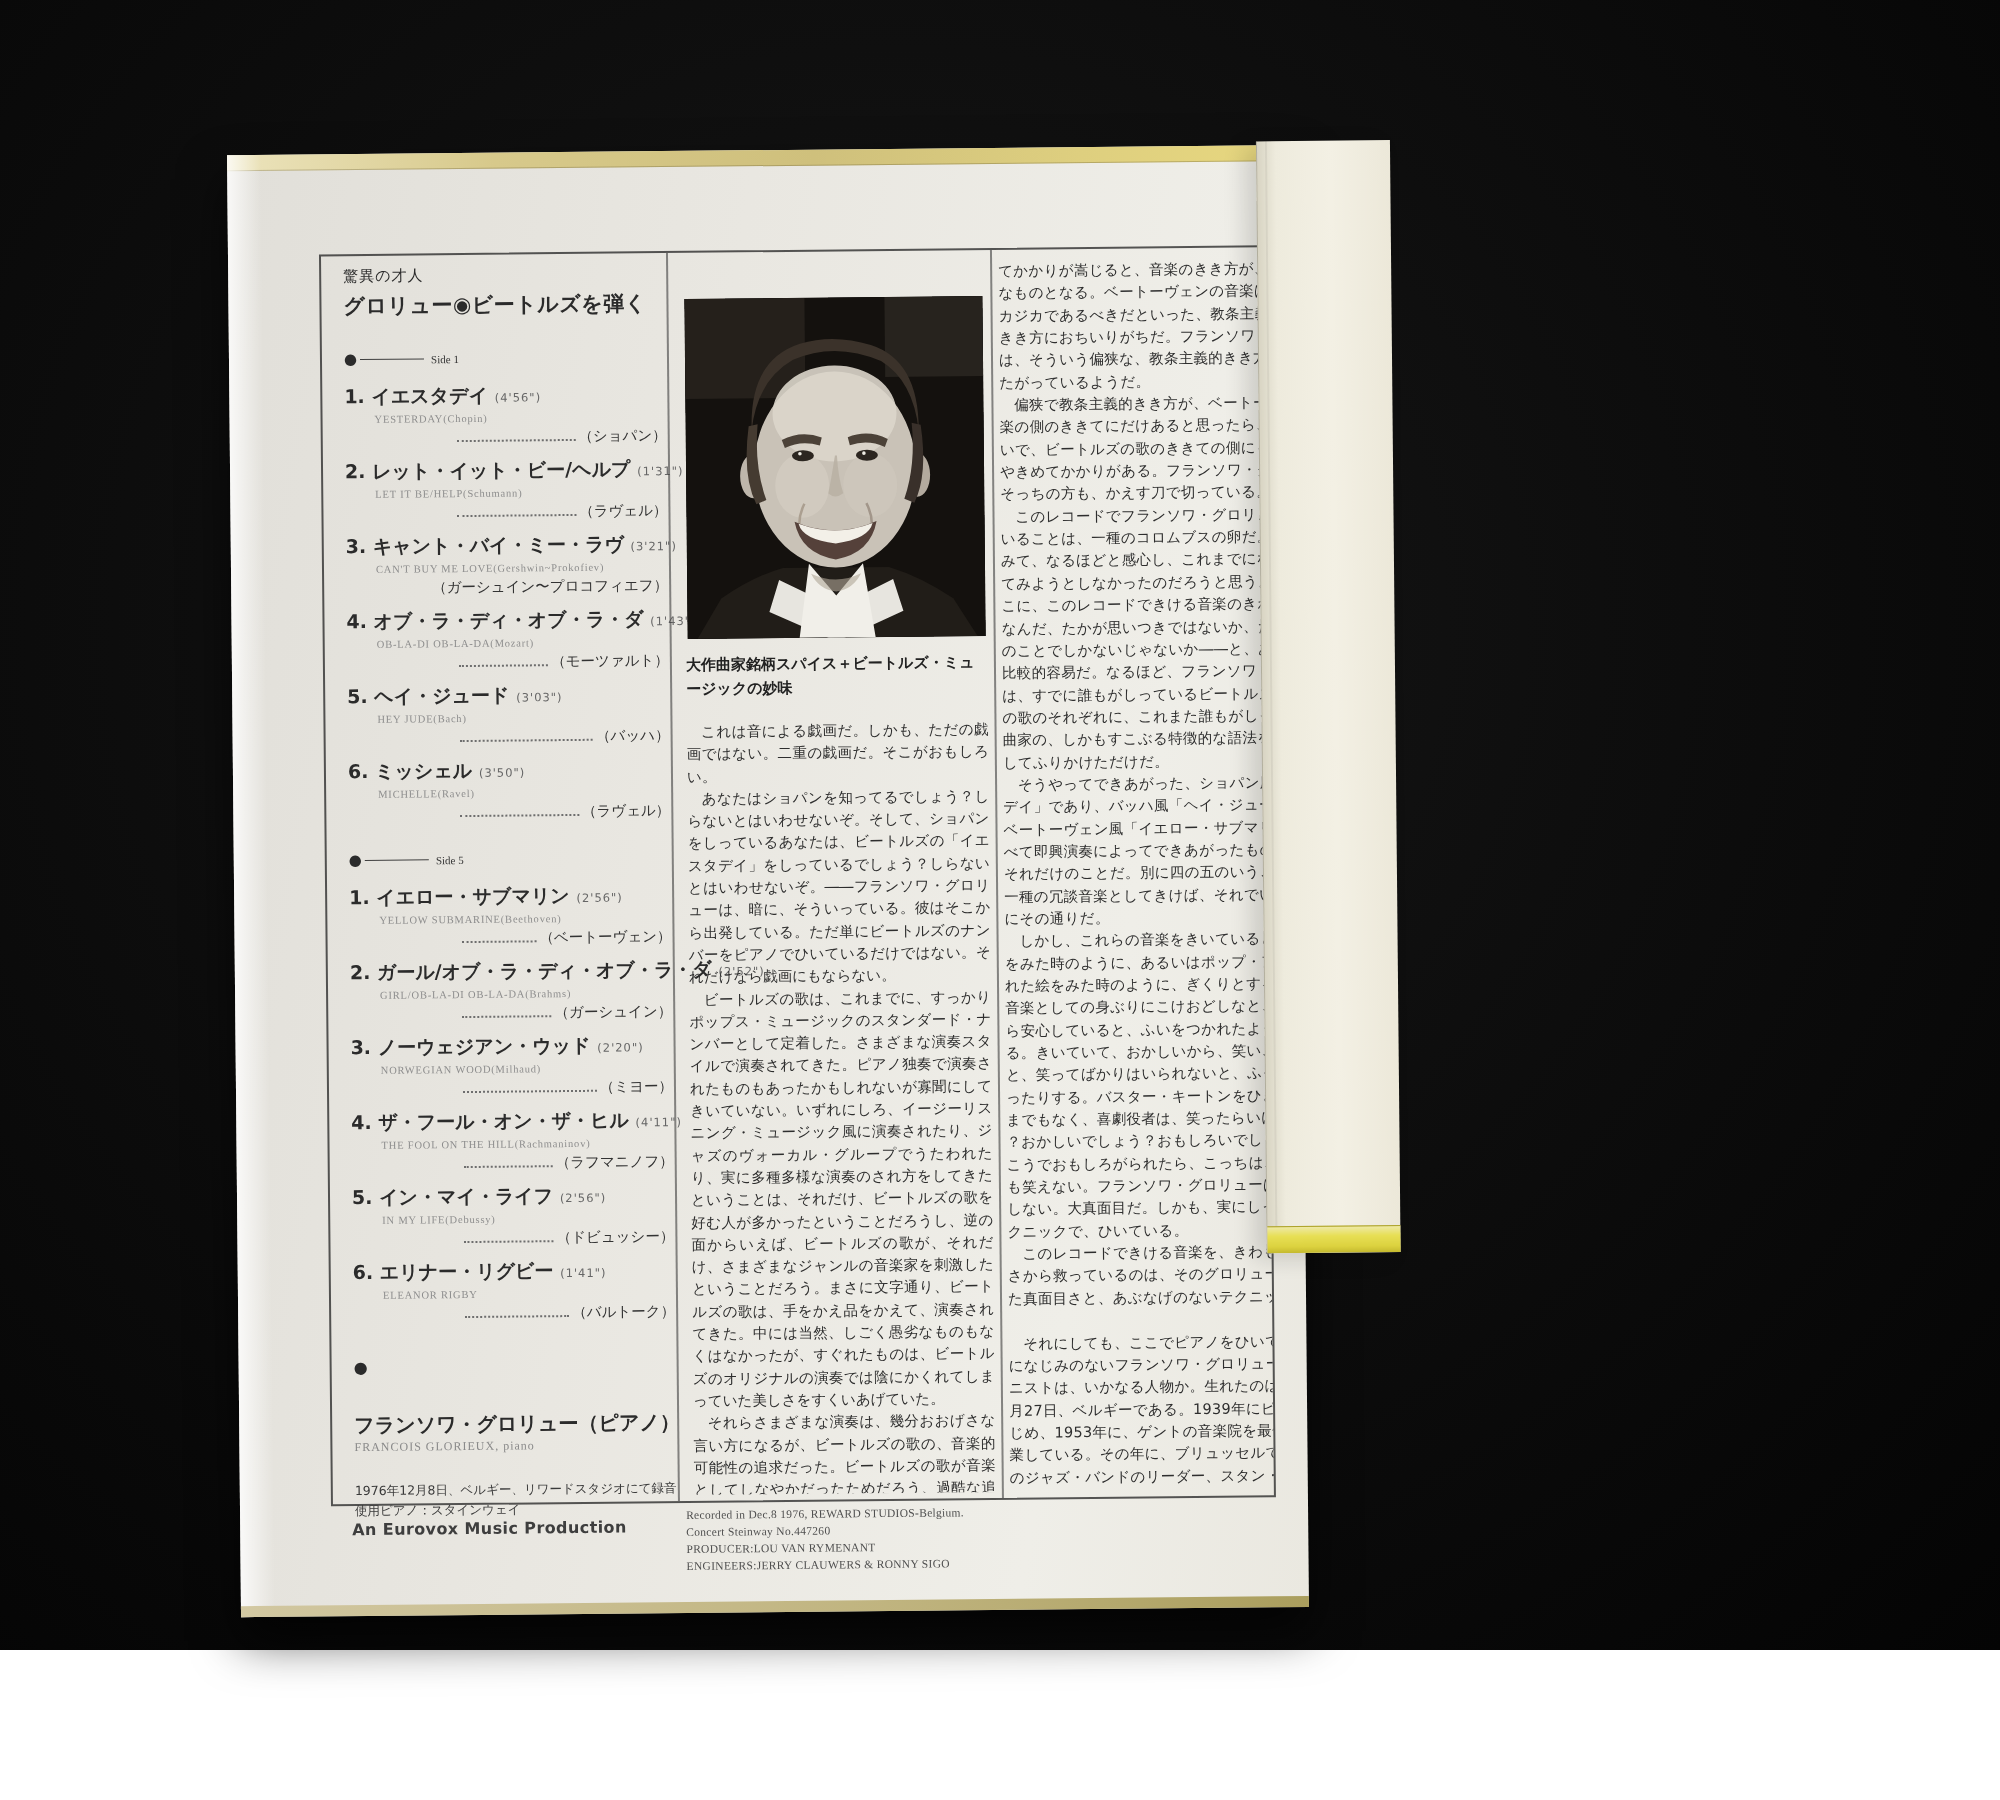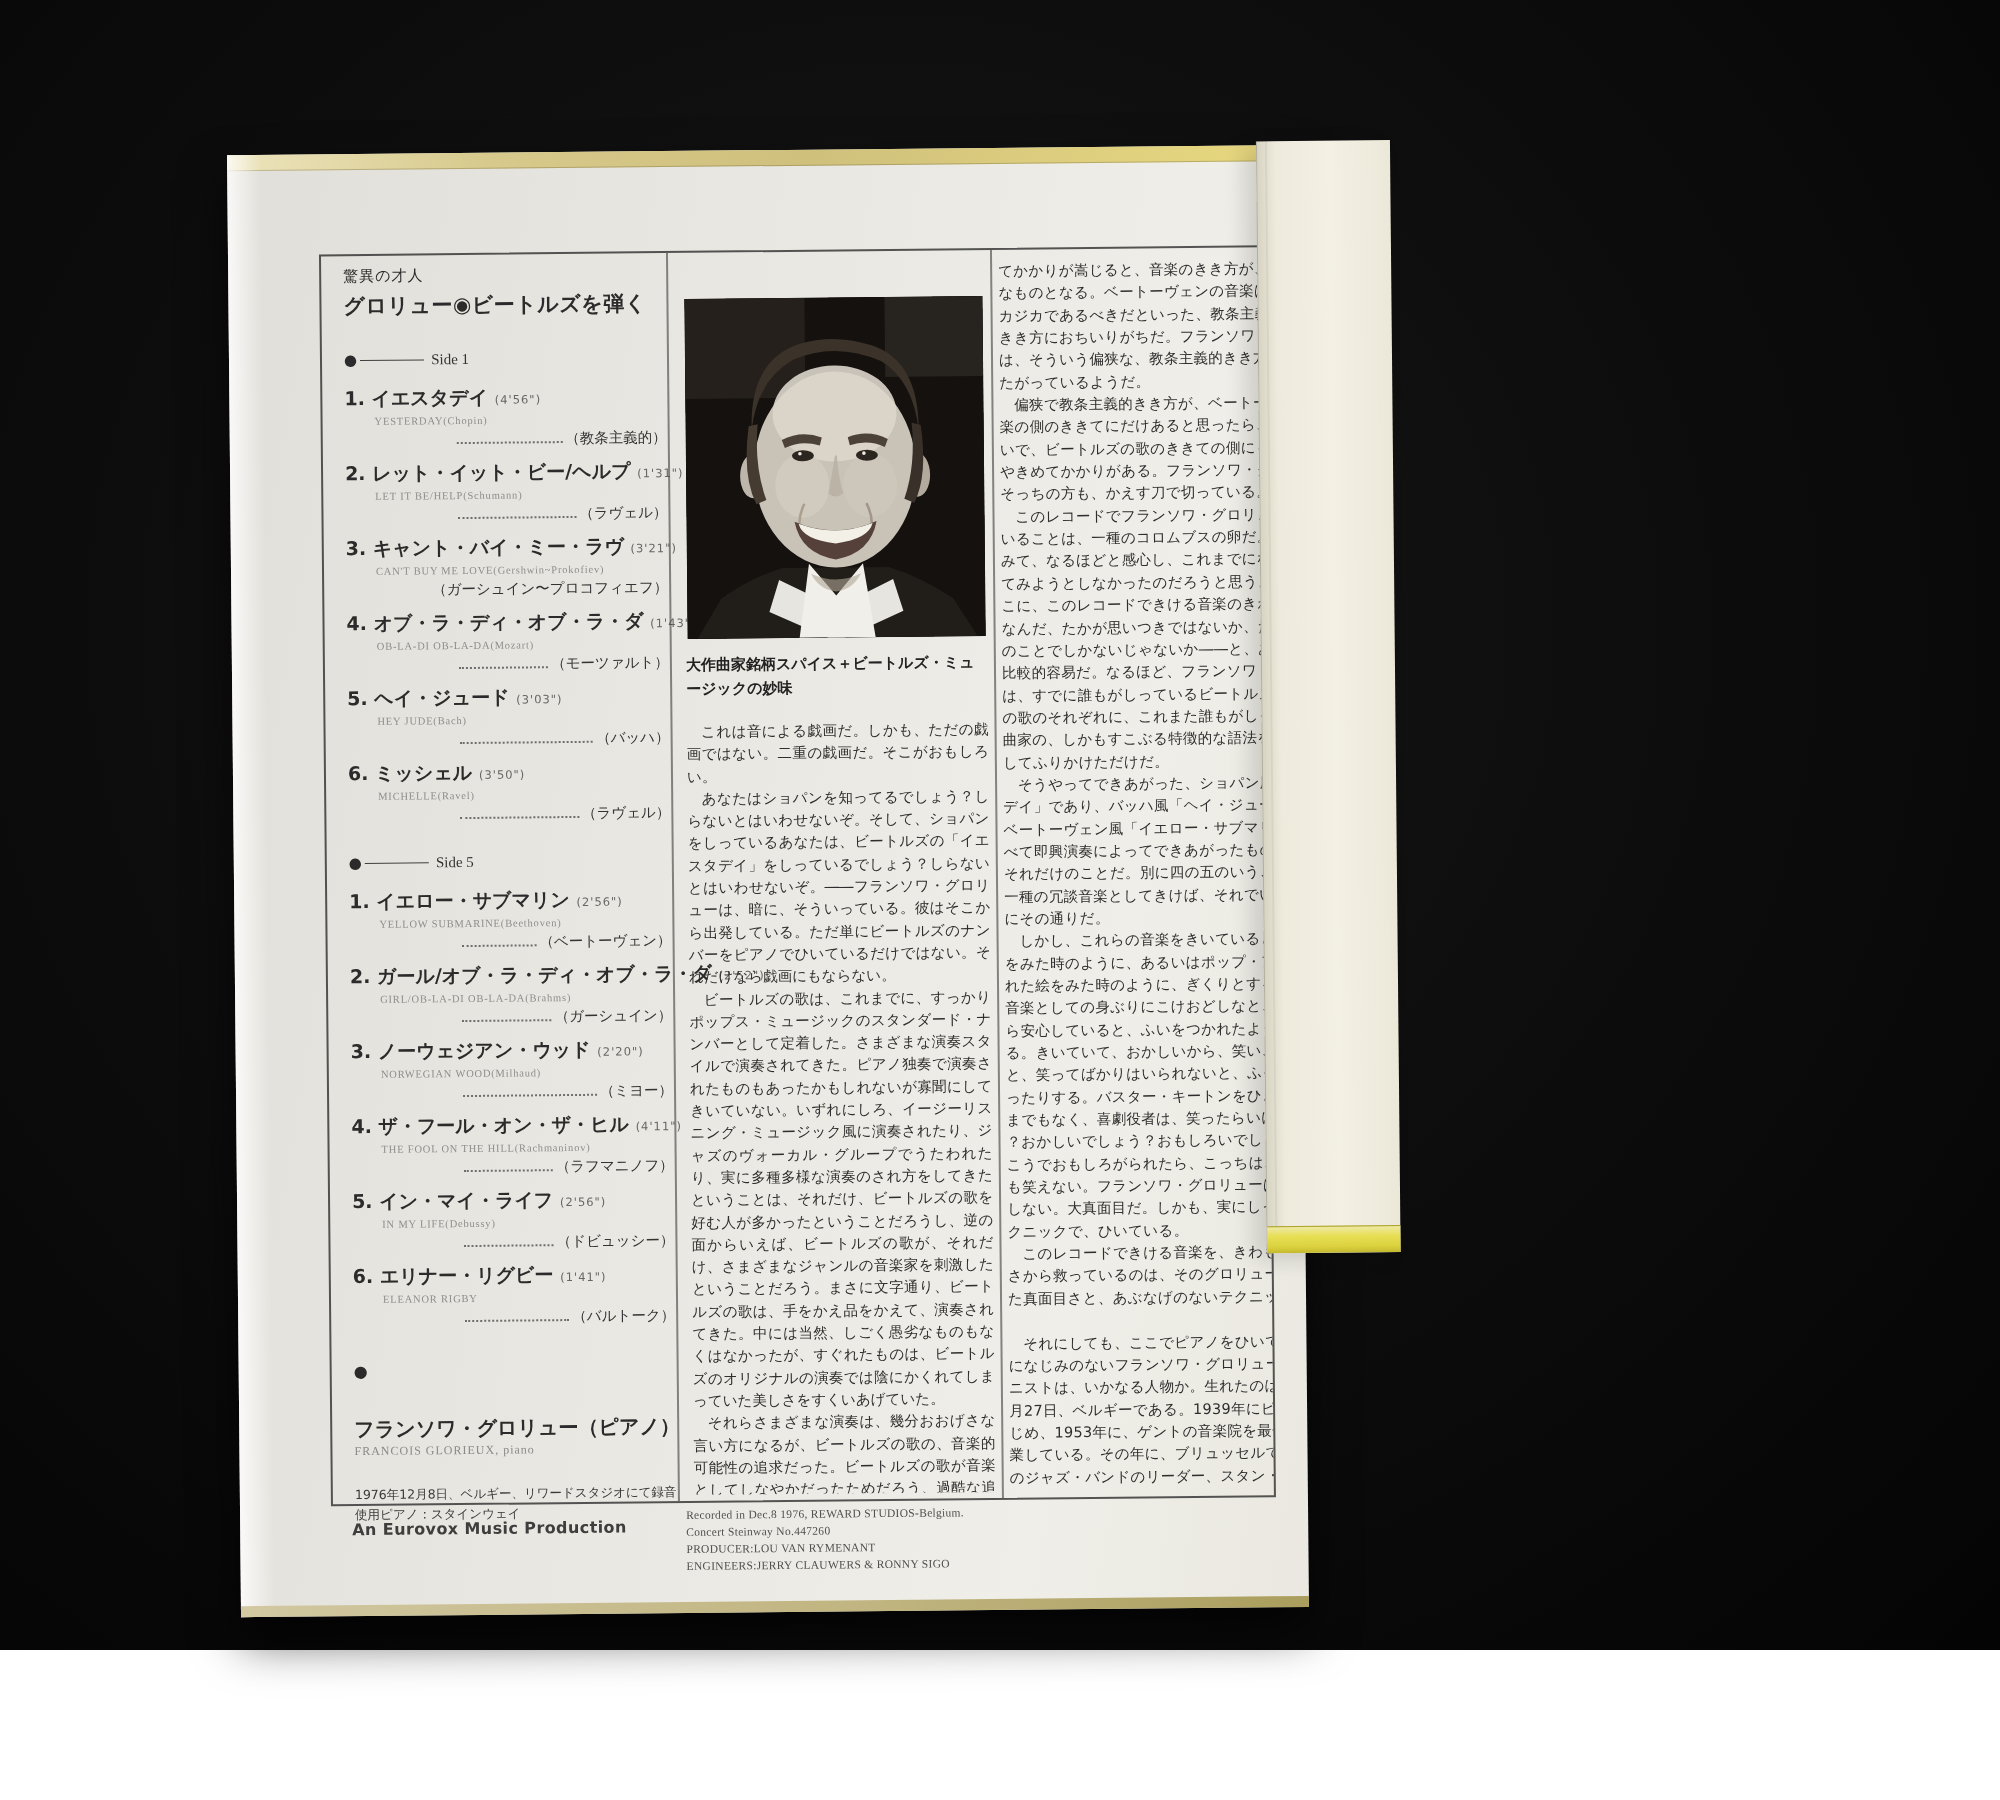--- a/index.html
+++ b/index.html
@@ -26,21 +26,21 @@
   .divider{position:absolute;top:0;bottom:0;width:2px;background:rgba(60,60,60,.6);}
   .d1{left:345px;} .d2{left:669px;}
 
   
   .col-left{position:absolute;left:22px;top:10px;width:322px;color:#2b2b2b;}
   .tagline{font-size:15px;line-height:20px;letter-spacing:1px;}
   .album-title{font-size:21px;line-height:32px;font-weight:bold;white-space:nowrap;margin-top:4px;letter-spacing:.5px;}
   .side-header{display:flex;align-items:center;margin:30px 0 16px 0;}
   .side-bullet{font-size:15px;line-height:15px;}
   .side-rule{width:64px;height:0;border-top:1.6px solid #3f3f3f;margin:0 7px 0 3px;}
-  .side-label{font-size:15px;font-family:"Liberation Serif",serif;color:#333;}
+  .side-label{font-size:11px;font-family:"Liberation Serif",serif;color:#333;}
   .track{margin-bottom:10px;}
   .t-line1{font-size:19px;font-weight:bold;line-height:26px;white-space:nowrap;}
   .t-time{font-size:11.5px;font-weight:normal;color:#666;letter-spacing:1px;}
   .t-eng{font-size:10.5px;line-height:14px;color:#8d8d8d;letter-spacing:.8px;margin:1px 0 0 30px;
     font-family:"Liberation Serif",serif;white-space:nowrap;}
   .t-leader{display:flex;align-items:baseline;margin:1px 0 0 112px;}
   .t-leader.no-dots{justify-content:flex-end;margin-left:40px;}
   .t-dots{flex:1;border-bottom:2px dotted #6e6e6e;height:11px;margin-right:3px;}
   .t-comp{font-size:14.5px;color:#333;white-space:nowrap;line-height:20px;}
   .solo-bullet{font-size:16px;margin-top:34px;}
@@ -98,21 +98,21 @@
               <div class="side-header">
                 <div class="side-bullet">●</div>
                 <div class="side-rule"></div>
                 <div class="side-label">Side 1</div>
               </div>
               <div class="track">
                 <div class="t-line1">1. イエスタデイ <span class="t-time">(4'56")</span></div>
                 <div class="t-eng">YESTERDAY(Chopin)</div>
                 <div class="t-leader">
                   <div class="t-dots"></div>
-                  <div class="t-comp">（教条主義的）</div>
+                  <div class="t-comp">（ショパン）</div>
                 </div>
               </div>
               <div class="track">
                 <div class="t-line1">2. レット・イット・ビー/ヘルプ <span class="t-time">(1'31")</span></div>
                 <div class="t-eng">LET IT BE/HELP(Schumann)</div>
                 <div class="t-leader">
                   <div class="t-dots"></div>
                   <div class="t-comp">（ラヴェル）</div>
                 </div>
               </div>

